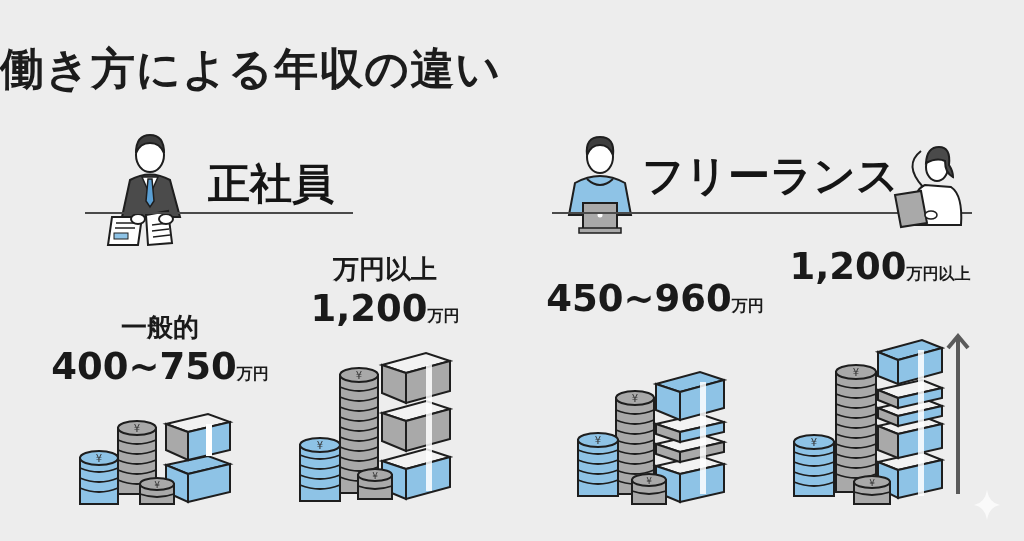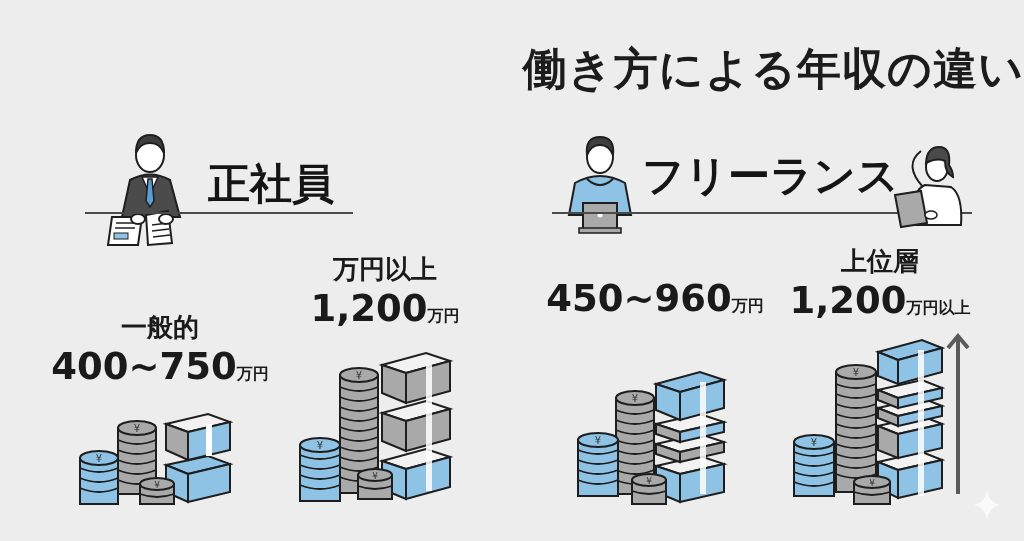--- a/index.html
+++ b/index.html
@@ -4,21 +4,21 @@
 <style>
   html, body { margin:0; padding:0; }
   body {
     width:1024px; height:541px; overflow:hidden; position:relative;
     background:#ededed;
     font-family:"DejaVu Sans","Liberation Sans",sans-serif;
     color:#1a1a1a;
   }
   .abs { position:absolute; }
   .title {
-    left:0; top:40px; width:1024px; text-align:right;
+    left:0; top:40px; width:1024px; text-align:left;
     font-size:44px; font-weight:bold; letter-spacing:1px; color:#1c1c1c;
   }
   .section-title { font-size:42px; font-weight:bold; color:#151515; white-space:nowrap; }
   .rule { height:2px; background:#4a4a4a; }
   .label { text-align:center; font-weight:bold; color:#1a1a1a; white-space:nowrap; }
   .label .cap { font-size:26px; display:block; line-height:34px; }
   .label .num { font-size:37px; line-height:46px; }
   .label .unit { font-size:16px; }
   svg { display:block; }
 </style>
@@ -236,21 +236,20 @@
     </g>
     <rect x="126" y="20" width="6" height="112" fill="#fff" opacity="0.85"></rect>
     <rect x="58" y="118" width="34" height="24" fill="#a9a9a9" stroke="#1e1e1e" stroke-width="2"></rect>
     <path d="M58 129 Q75 135 92 129" stroke="#1e1e1e" stroke-width="1.8" fill="none"></path>
     <ellipse cx="75" cy="118" rx="17" ry="6" fill="#a9a9a9" stroke="#1e1e1e" stroke-width="2"></ellipse>
     <text x="75" y="122" font-size="9" text-anchor="middle" fill="#333" font-family="DejaVu Sans, sans-serif">¥</text>
   </svg>
 </div>
 
 <div class="abs label" style="left:770px; top:244px; width:220px;">
-  <span class="cap">上位層</span>
   <span class="num">1,200</span><span class="unit">万円以上</span>
 </div>
 <div class="abs" style="left:790px; top:332px;">
   <svg width="155" height="180" viewBox="0 0 155 180">
     <rect x="46" y="40" width="40" height="120" fill="#a9a9a9" stroke="#1e1e1e" stroke-width="2"></rect>
     <g stroke="#1e1e1e" stroke-width="1.8" fill="none">
       <path d="M46 52 Q66 60 86 52"></path>
         <path d="M46 62 Q66 70 86 62"></path>
         <path d="M46 72 Q66 80 86 72"></path>
         <path d="M46 82 Q66 90 86 82"></path>

